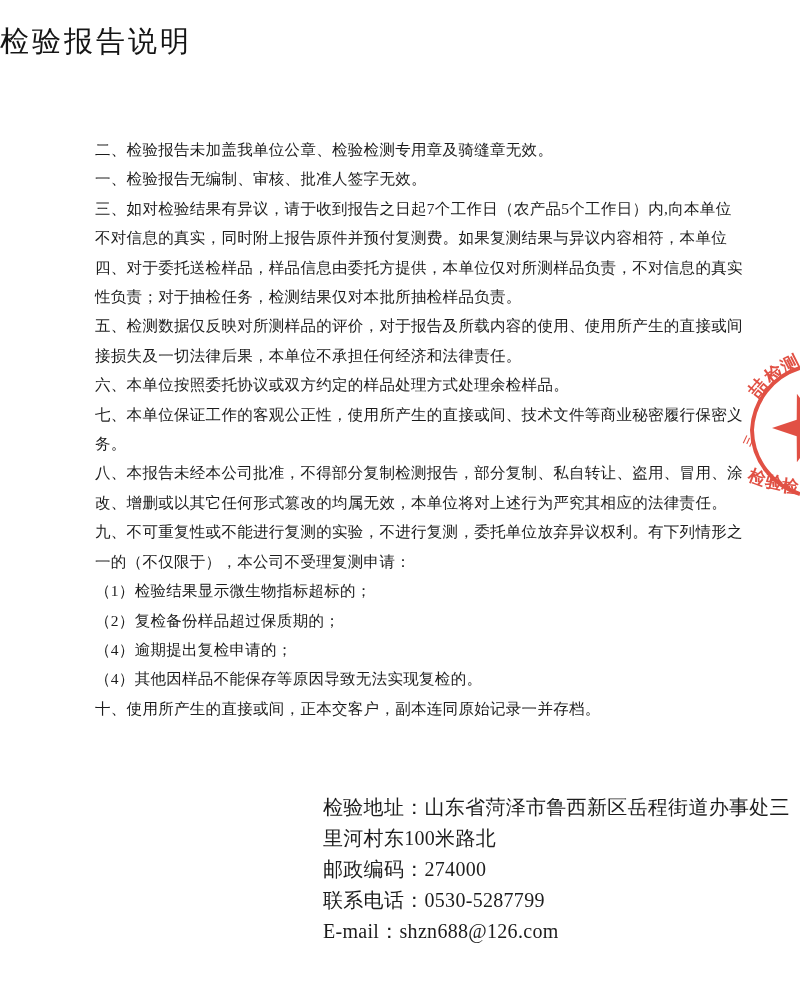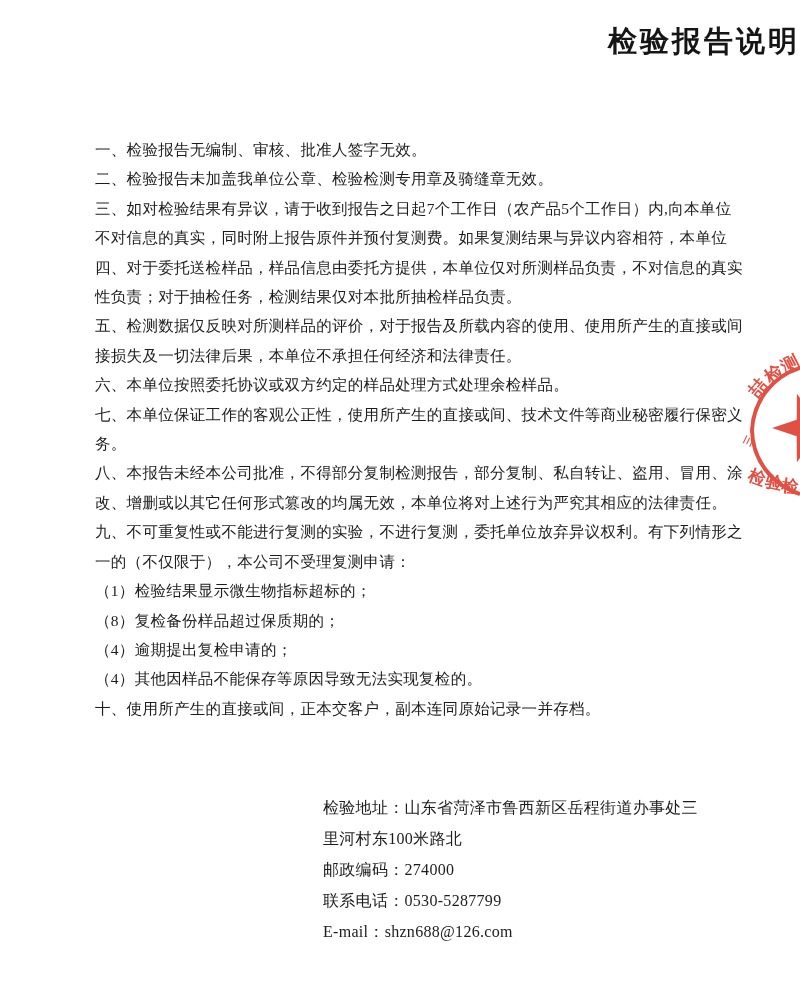--- a/index.html
+++ b/index.html
@@ -10,45 +10,45 @@
     overflow: hidden;
     background: #ffffff;
     font-family: "Liberation Serif", "DejaVu Serif", serif;
     color: #1c1c1c;
   }
   .doc-title {
     position: absolute;
     top: 22px;
     left: 0;
     width: 100%;
-    text-align: right;
+    text-align: left;
     font-size: 29px;
     letter-spacing: 3px;
-    font-weight: 700;
+    font-weight: 400;
     color: #151515;
   }
   .doc-body {
     position: absolute;
     left: 95px;
     top: 135px;
     width: 625px;
   }
   .doc-body .line {
     font-size: 15.5px;
     line-height: 29.4px;
     letter-spacing: 0.3px;
     white-space: nowrap;
   }
   .contact-block {
     position: absolute;
     left: 323px;
     top: 792px;
   }
   .contact-block .line {
-    font-size: 16px;
+    font-size: 20px;
     line-height: 31px;
     letter-spacing: 0.3px;
     white-space: nowrap;
   }
   .stamp-wrap {
     position: absolute;
     left: 740px;
     top: 336px;
     width: 60px;
     height: 200px;
@@ -56,37 +56,37 @@
     pointer-events: none;
   }
   .stamp-wrap svg { display: block; }
 </style>
 </head>
 <body>
 
 <div class="doc-title">检验报告说明</div>
 
 <div class="doc-body">
+  <div class="line">二、检验报告未加盖我单位公章、检验检测专用章及骑缝章无效。</div>
   <div class="line">一、检验报告无编制、审核、批准人签字无效。</div>
-  <div class="line">二、检验报告未加盖我单位公章、检验检测专用章及骑缝章无效。</div>
   <div class="line">三、如对检验结果有异议，请于收到报告之日起7个工作日（农产品5个工作日）内,向本单位</div>
   <div class="line">不对信息的真实，同时附上报告原件并预付复测费。如果复测结果与异议内容相符，本单位</div>
   <div class="line">四、对于委托送检样品，样品信息由委托方提供，本单位仅对所测样品负责，不对信息的真实</div>
   <div class="line">性负责；对于抽检任务，检测结果仅对本批所抽检样品负责。</div>
   <div class="line">五、检测数据仅反映对所测样品的评价，对于报告及所载内容的使用、使用所产生的直接或间</div>
   <div class="line">接损失及一切法律后果，本单位不承担任何经济和法律责任。</div>
   <div class="line">六、本单位按照委托协议或双方约定的样品处理方式处理余检样品。</div>
   <div class="line">七、本单位保证工作的客观公正性，使用所产生的直接或间、技术文件等商业秘密履行保密义</div>
   <div class="line">务。</div>
   <div class="line">八、本报告未经本公司批准，不得部分复制检测报告，部分复制、私自转让、盗用、冒用、涂</div>
   <div class="line">改、增删或以其它任何形式篡改的均属无效，本单位将对上述行为严究其相应的法律责任。</div>
   <div class="line">九、不可重复性或不能进行复测的实验，不进行复测，委托单位放弃异议权利。有下列情形之</div>
   <div class="line">一的（不仅限于），本公司不受理复测申请：</div>
   <div class="line">（1）检验结果显示微生物指标超标的；</div>
-  <div class="line">（8）复检备份样品超过保质期的；</div>
+  <div class="line">（2）复检备份样品超过保质期的；</div>
   <div class="line">（4）逾期提出复检申请的；</div>
   <div class="line">（4）其他因样品不能保存等原因导致无法实现复检的。</div>
   <div class="line">十、使用所产生的直接或间，正本交客户，副本连同原始记录一并存档。</div>
 </div>
 
 <div class="contact-block">
   <div class="line">检验地址：山东省菏泽市鲁西新区岳程街道办事处三</div>
   <div class="line">里河村东100米路北</div>
   <div class="line">邮政编码：274000</div>
   <div class="line">联系电话：0530-5287799</div>

